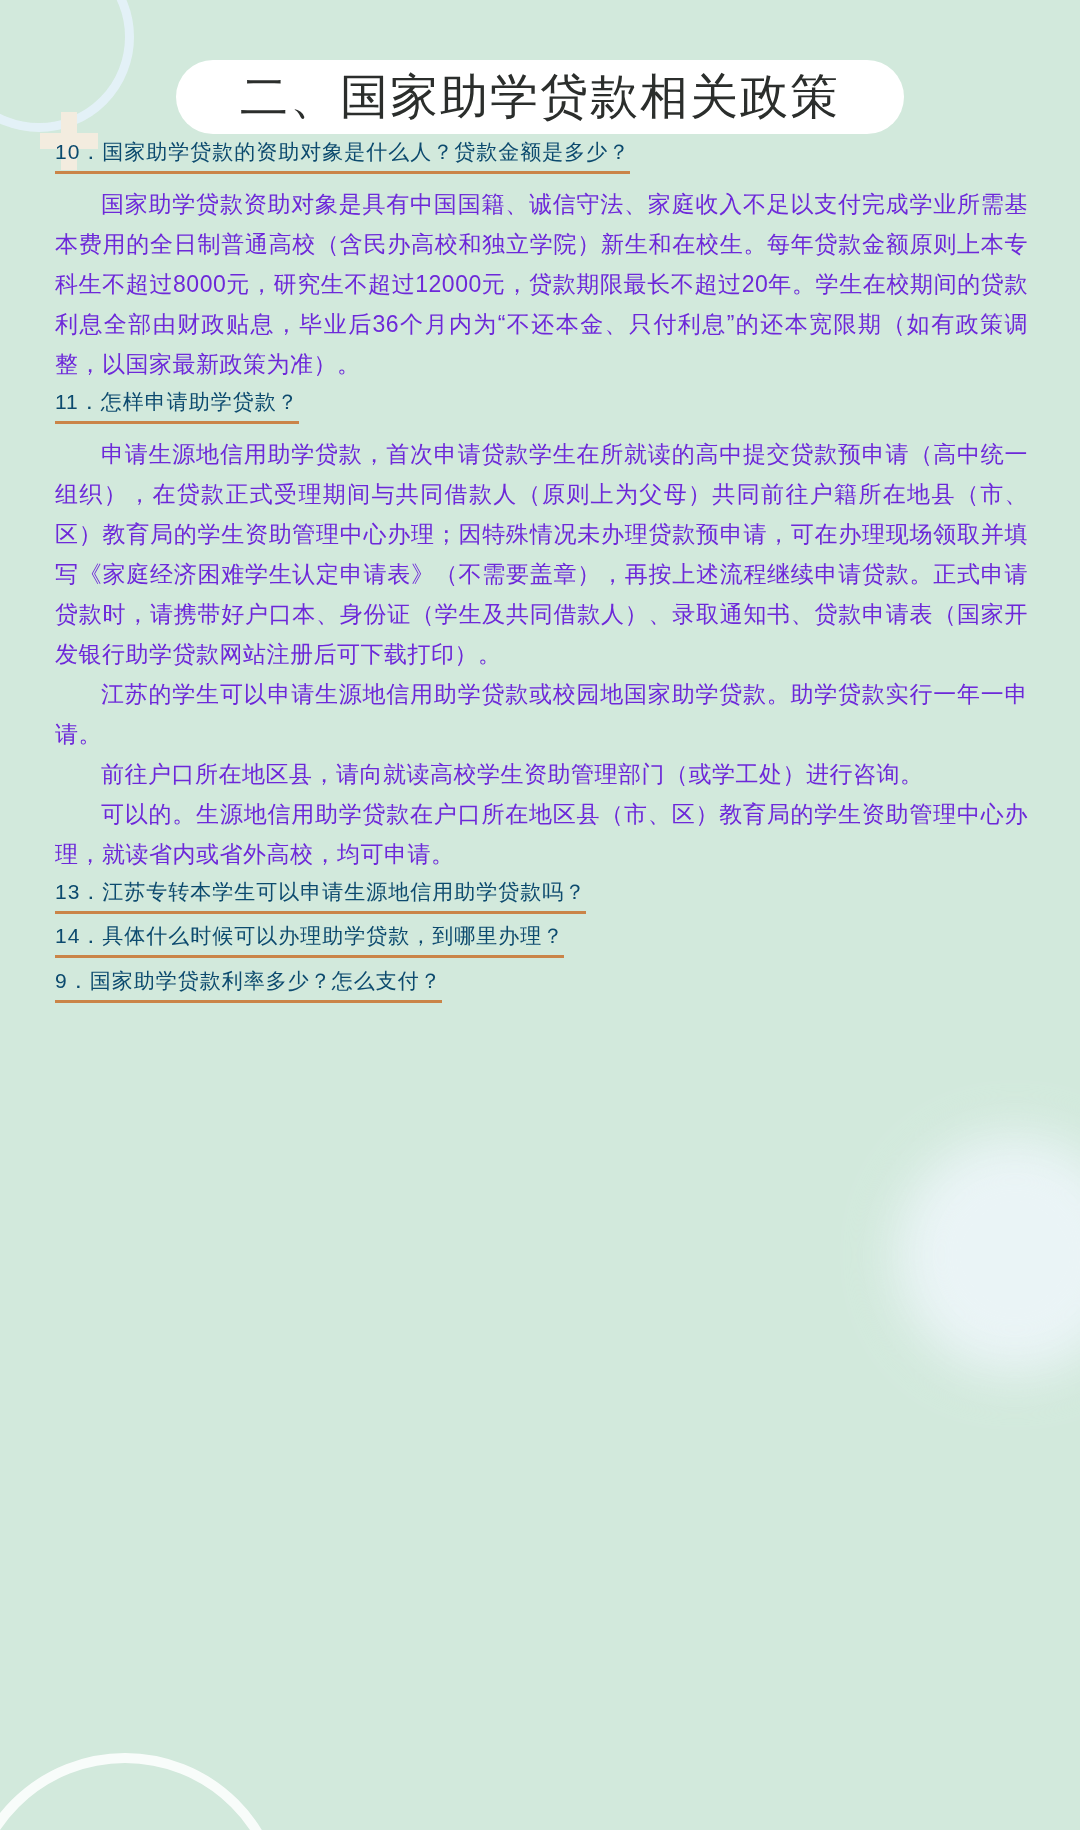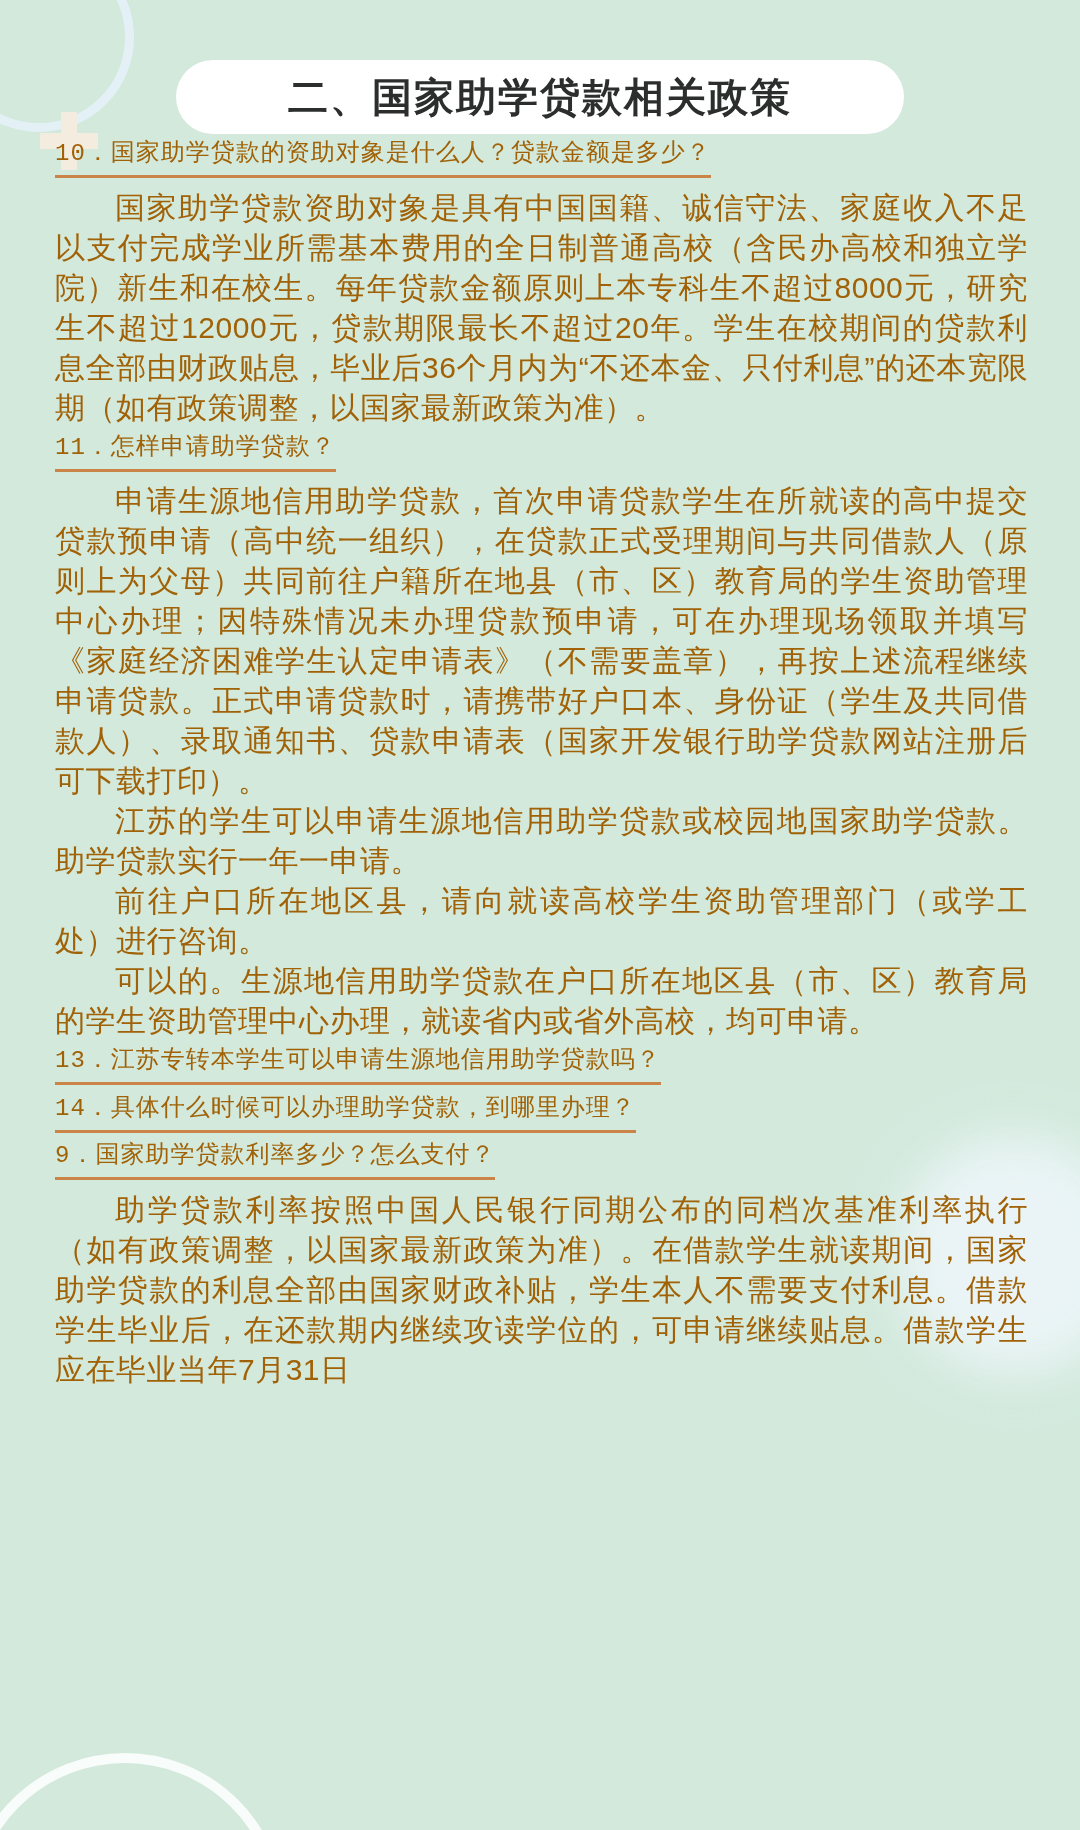--- a/index.html
+++ b/index.html
@@ -66,50 +66,49 @@
     width: 728px;
     height: 74px;
     margin: 60px auto 6px auto;
     background: #ffffff;
     border-radius: 40px;
     display: flex;
     align-items: center;
     justify-content: center;
   }
   .banner-title {
-    font-size: 40px;
-    font-weight: 700;
+    font-size: 48px;
+    font-weight: 400;
     color: #2b2e2c;
     letter-spacing: 2px;
   }
   
   .content {
     position: relative;
     z-index: 2;
     padding: 0 52px 0 55px;
   }
   h2.question {
     margin: 28px 0 20px 0;
-    font-size: 24px;
+    font-size: 21px;
     line-height: 1.15;
     font-weight: 500;
-    color: #a16207;
+    color: #0c4a6e;
     letter-spacing: 1px;
-    font-family: Liberation Mono, monospace;
   }
   h2.question:first-of-type { margin-top: 6px; }
   h2.question .q-text {
     border-bottom: 3px solid #ca8448;
     padding-bottom: 8px;
   }
   p.answer {
     margin: 0;
-    font-size: 30px;
+    font-size: 23px;
     line-height: 40px;
-    color: #a16207;
+    color: #6d28d9;
     text-align: justify;
     text-indent: 2em;
     letter-spacing: 0.5px;
   }
 </style>
 </head>
 <body>
 
 <div class="page">
 
@@ -146,17 +145,16 @@
     <section>
       <h2 class="question"><span class="q-text">13．江苏专转本学生可以申请生源地信用助学贷款吗？</span></h2>
     </section>
 
     <section>
       <h2 class="question"><span class="q-text">14．具体什么时候可以办理助学贷款，到哪里办理？</span></h2>
     </section>
 
     <section>
       <h2 class="question"><span class="q-text">9．国家助学贷款利率多少？怎么支付？</span></h2>
-      <p class="answer">助学贷款利率按照中国人民银行同期公布的同档次基准利率执行（如有政策调整，以国家最新政策为准）。在借款学生就读期间，国家助学贷款的利息全部由国家财政补贴，学生本人不需要支付利息。借款学生毕业后，在还款期内继续攻读学位的，可申请继续贴息。借款学生应在毕业当年7月31日</p>
     </section>
 
   </div>
 </div>
 
 </body></html>

